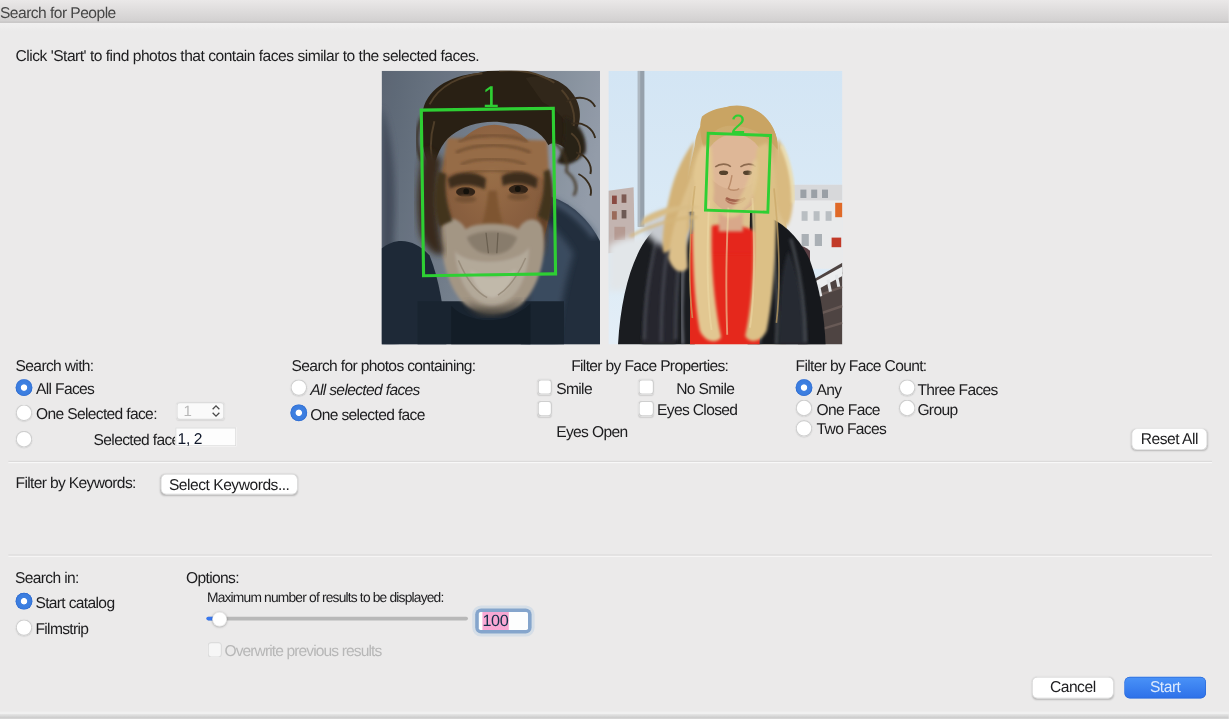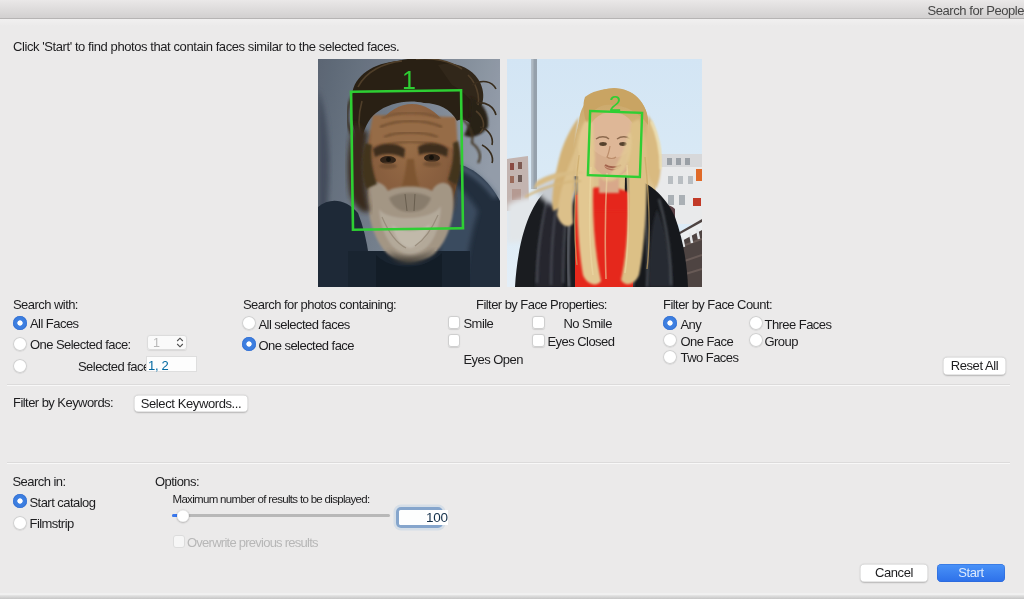--- a/index.html
+++ b/index.html
@@ -5,21 +5,21 @@
   html,body{margin:0;padding:0;}
   body{width:1024px;height:599px;position:relative;overflow:hidden;
        background:#ebeaea;font-family:"Liberation Sans",sans-serif;
        -webkit-font-smoothing:antialiased;}
   .abs{position:absolute;}
   .lbl{position:absolute;font-size:13px;color:#1d1d1f;letter-spacing:-0.55px;white-space:nowrap;}
   .titlebar{position:absolute;left:0;top:0;width:1024px;height:17.5px;
     background:linear-gradient(#eae8e8,#d2d0d0);border-bottom:1px solid #b6b4b4;}
   .titlebar:after{content:"";position:absolute;left:0;top:18.5px;width:1024px;height:7px;
     background:linear-gradient(#f1f0f0,#ebeaea);}
-  .titletext{position:absolute;width:1024px;top:2.5px;text-align:right;
+  .titletext{position:absolute;width:1024px;top:2.5px;text-align:left;
     font-size:13px;color:#464646;letter-spacing:-0.45px;}
   .radio{position:absolute;width:14px;height:14px;border-radius:50%;
     background:#ffffff;box-shadow:inset 0 0 0 1px #cfcfcf, 0 0.5px 1px rgba(0,0,0,0.15);}
   .radio.sel{background:radial-gradient(circle at 50% 50%, #ffffff 0 2.3px, #3e80e2 3px, #3678d9 100%);
     box-shadow:inset 0 0 0 0.5px #2f6bd0;}
   .check{position:absolute;width:12.5px;height:12.5px;border-radius:3px;
     background:#ffffff;box-shadow:inset 0 0 0 1px #cfcfcf, 0 0.5px 1px rgba(0,0,0,0.12);}
   .btn{position:absolute;background:#ffffff;border-radius:4.5px;
     box-shadow:inset 0 0 0 0.5px #cdcdcd, 0 0.5px 1.5px rgba(0,0,0,0.22);
     font-size:13px;color:#1d1d1f;letter-spacing:-0.4px;text-align:center;}
@@ -230,26 +230,26 @@
   <div class="abs" style="left:146.5px;top:334.5px;width:40px;height:15px;border-radius:3px;background:#fafafa;box-shadow:inset 0 0 0 1px #dcdcdc, 0 0.5px 1px rgba(0,0,0,0.08);">
      <span style="position:absolute;left:6.5px;top:1px;font-size:12.5px;color:#b8b8b8;">1</span>
      <svg style="position:absolute;right:3px;top:2px;" width="8" height="11" viewBox="0 0 8 11">
        <path d="M1.2 4 L4 1.2 L6.8 4" fill="none" stroke="#4c4c4c" stroke-width="1.1"></path>
        <path d="M1.2 7 L4 9.8 L6.8 7" fill="none" stroke="#4c4c4c" stroke-width="1.1"></path>
      </svg>
   </div>
   <div class="radio" style="left:13px;top:358.5px;"></div>
   <div class="lbl" style="left:30px;top:359px;margin-left:48px;">Selected faces:</div>
   <div class="abs" style="left:145.5px;top:355.5px;width:51.5px;height:16.5px;background:#fdfdfd;box-shadow:inset 0 0 0 1px #dedede;">
-     <span style="position:absolute;left:2.5px;top:2px;font-size:13px;color:#0369a1;letter-spacing:-0.3px;">1, 2</span>
+     <span style="position:absolute;left:2.5px;top:2px;font-size:13px;color:#0f172a;letter-spacing:-0.3px;">1, 2</span>
   </div>
 
   <div class="lbl" style="left:243px;top:297px;">Search for photos containing:</div>
   <div class="radio" style="left:241.5px;top:316px;"></div>
-  <div class="lbl" style="left:258.5px;top:316.5px;">All selected faces</div>
+  <div class="lbl" style="left:258.5px;top:316.5px;font-style:italic;">All selected faces</div>
   <div class="radio sel" style="left:241.5px;top:337px;"></div>
   <div class="lbl" style="left:258.5px;top:337.5px;text-align:center;">One selected face</div>
 
   <div class="lbl" style="left:448px;top:297px;margin-left:28px;">Filter by Face Properties:</div>
   <div class="check" style="left:447.5px;top:316.2px;"></div>
   <div class="lbl" style="left:463.5px;top:316px;">Smile</div>
   <div class="check" style="left:532px;top:316.2px;"></div>
   <div class="lbl" style="left:547.5px;top:316px;padding-left:16px;">No Smile</div>
   <div class="check" style="left:447.5px;top:334.2px;"></div>
   <div class="lbl" style="left:463.5px;top:352px;">Eyes Open</div>
@@ -285,21 +285,21 @@
 
   <div class="lbl" style="left:155px;top:474px;">Options:</div>
   <div class="lbl" style="left:172.5px;top:492.5px;font-size:11.5px;letter-spacing:-0.68px;">Maximum number of results to be displayed:</div>
 
   <div class="abs" style="left:172px;top:514px;width:218px;height:3px;border-radius:2px;background:#b8b8b8;"></div>
   <div class="abs" style="left:172px;top:514px;width:7px;height:3px;border-radius:2px;background:#3878f0;"></div>
   <div class="abs" style="left:177px;top:510px;width:11.5px;height:11.5px;border-radius:50%;background:#ffffff;box-shadow:0 0.5px 2px rgba(0,0,0,0.35), inset 0 0 0 0.5px #e2e2e2;"></div>
 
   <div class="abs" style="left:396px;top:507px;width:47px;height:21px;border-radius:5px;background:#85a5cc;box-shadow:0 0 0 2.5px rgba(158,190,223,0.28);">
     <div style="position:absolute;left:3px;top:3px;right:3px;bottom:3px;background:#fdfefe;border-radius:1.5px;"></div>
-    <span style="position:absolute;left:6px;top:3px;font-size:13.5px;color:#14304a;background:#ffffff;letter-spacing:-0.3px;margin-left:24px;">100</span>
+    <span style="position:absolute;left:6px;top:3px;font-size:13.5px;color:#14304a;background:#f9a8d4;letter-spacing:-0.3px;">100</span>
   </div>
 
   <div class="check" style="left:172.5px;top:535px;box-shadow:inset 0 0 0 1px #dcdcdc;background:#f6f6f6;"></div>
   <div class="lbl" style="left:187px;top:535px;color:#b7b7b7;letter-spacing:-0.75px;">Overwrite previous results</div>
 
   <div class="btn" style="left:860px;top:564px;width:68px;height:18px;line-height:18px;">Cancel</div>
   <div class="btn" style="left:937px;top:564px;width:68px;height:18px;line-height:18px;
        background:linear-gradient(#4a93f8,#2d70e9);box-shadow:inset 0 0 0 0.5px #2a67d4;color:#dceafd;">Start</div>
 
   <div class="abs" style="left:0;top:593px;width:1024px;height:2px;background:#f0f0f0;"></div>

